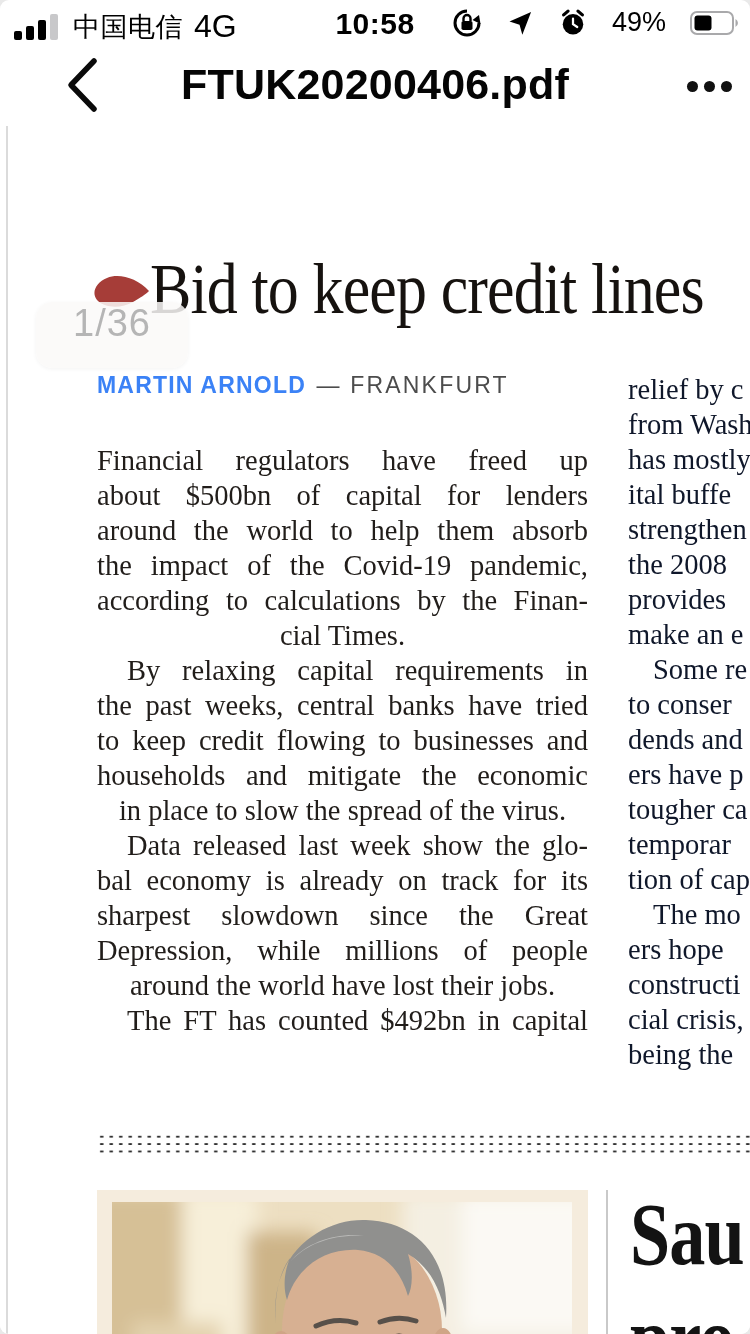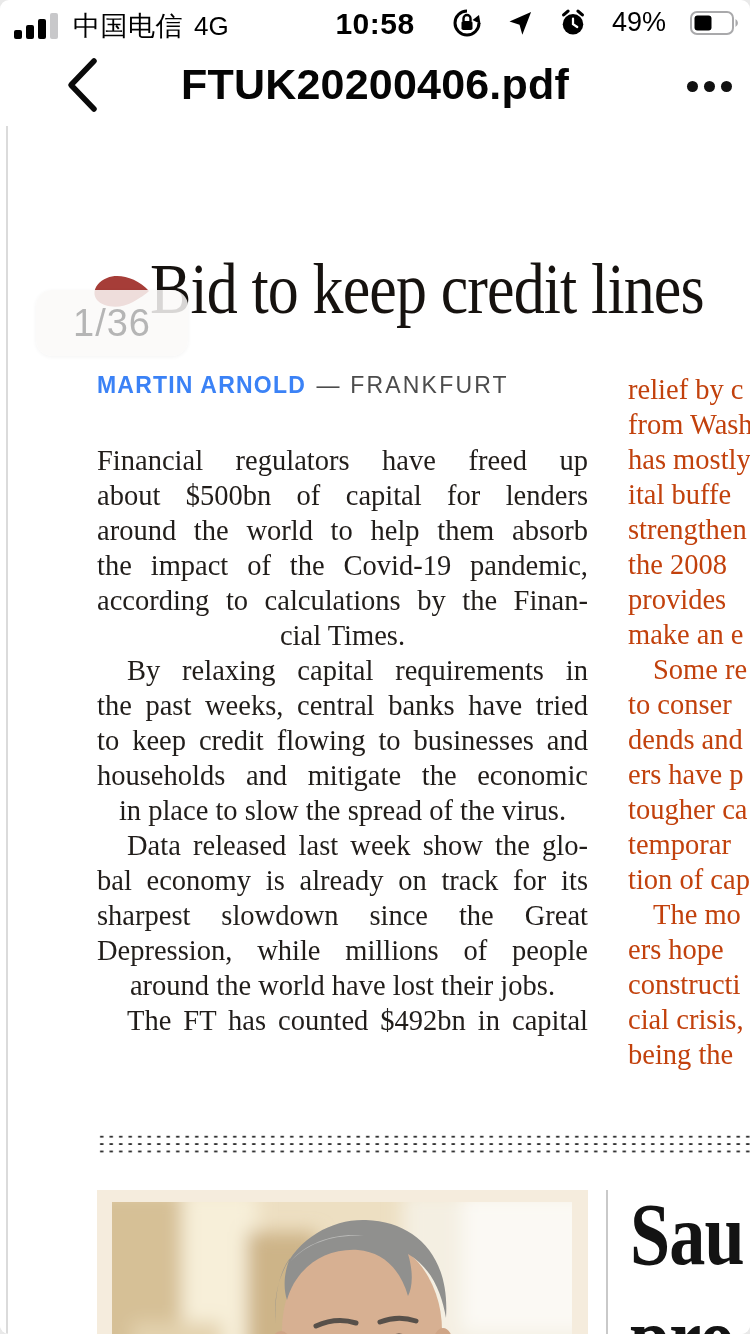--- a/index.html
+++ b/index.html
@@ -3,21 +3,21 @@
 <meta charset="utf-8">
 <style>
   html,body{margin:0;padding:0;background:#e9e9e9;}
   .screen{position:relative;width:750px;height:1334px;background:#ffffff;overflow:hidden;
           font-family:"Liberation Sans",sans-serif;color:#000;margin:0 auto;border-radius:9px;}
 
   
   .status-bar{position:absolute;left:0;top:0;width:750px;height:44px;}
   .sb-left{position:absolute;left:14px;top:8px;display:flex;align-items:center;gap:9px;}
   .carrier{font-size:27px;font-weight:500;letter-spacing:.5px;}
-  .network{font-size:26px;font-weight:400;margin-left:2px;}
+  .network{font-size:32px;font-weight:400;margin-left:2px;}
   .sb-time{position:absolute;left:0;top:7px;width:750px;text-align:center;
            font-size:30px;font-weight:600;letter-spacing:.5px;}
   .sb-right{position:absolute;right:10px;top:7px;display:flex;align-items:center;gap:24px;}
   .battery-pct{font-size:27px;font-weight:400;}
 
   
   .nav-bar{position:absolute;left:0;top:44px;width:750px;height:78px;background:#fff;}
   .back-button{position:absolute;left:52px;top:12px;width:60px;height:60px;background:none;border:none;padding:0;cursor:pointer;}
   .nav-title{position:absolute;left:0;top:16px;width:750px;text-align:center;
              font-size:43px;font-weight:600;letter-spacing:.2px;color:#050505;}
@@ -27,36 +27,36 @@
 
   
   .pdf-viewport{position:absolute;left:0;top:122px;width:750px;height:1212px;background:#fff;}
   .page-edge{position:absolute;left:6px;top:4px;width:2px;height:1208px;background:var(--page-edge,#dbdbdb);}
 
   .drop-icon{position:absolute;left:93px;top:150px;}
   .headline{position:absolute;left:150px;top:126px;margin:0;white-space:nowrap;
             font-family:"Liberation Serif","DejaVu Serif",serif;font-weight:500;
             font-size:72px;letter-spacing:-1px;color:#16120f;
             transform:scaleX(.86);transform-origin:left top;}
-  .page-pill{position:absolute;left:36px;top:168px;width:152px;height:66px;border-radius:16px;
+  .page-pill{position:absolute;left:36px;top:180px;width:152px;height:66px;border-radius:16px;
              background:rgba(250,249,248,.85);box-shadow:0 1px 4px rgba(0,0,0,.05);
-             display:flex;align-items:center;justify-content:center;}
+             display:flex;align-items:flex-start;justify-content:center;}
   .page-pill span{font-size:38px;color:var(--page-indicator-text,#b5b5b5);letter-spacing:1px;}
 
   .byline{position:absolute;left:97px;top:250px;white-space:nowrap;}
   .byline-name{font-size:23px;font-weight:700;letter-spacing:1.2px;color:#3b82f6;}
   .byline-rest{font-size:23px;font-weight:400;letter-spacing:2.2px;color:#4c4c4c;margin-left:6px;}
 
   .serif{font-family:"Liberation Serif","DejaVu Serif",serif;}
   .col-left{position:absolute;left:97px;top:321px;width:491px;}
   .col-left .bodyline{font-size:28.5px;line-height:35px;color:#211d1a;text-align:center;}
   .col-left .bodyline.just{text-align:justify;text-align-last:justify;}
   .col-left .bodyline.indent{padding-left:30px;}
   .col-right{position:absolute;left:628px;top:250px;width:122px;overflow:hidden;}
-  .col-right .bodyline{font-size:28.5px;line-height:35px;color:#c2410c;white-space:nowrap;}
+  .col-right .bodyline{font-size:28.5px;line-height:35px;color:#0f172a;white-space:nowrap;}
   .col-right .bodyline.indent{padding-left:25px;}
 
   .dotted-divider{position:absolute;left:97px;top:1010px;width:653px;height:23px;
     background-image:radial-gradient(var(--dot-divider,#2e2e2e) 1.5px,transparent 1.7px);
     background-size:9.5px 7.4px;background-position:0 1px;}
 
   .photo-block{position:absolute;left:97px;top:1068px;width:491px;height:266px;
                background:var(--paper-cream,#f5ecdd);}
   .photo-block svg{position:absolute;left:15px;top:12px;}
 

